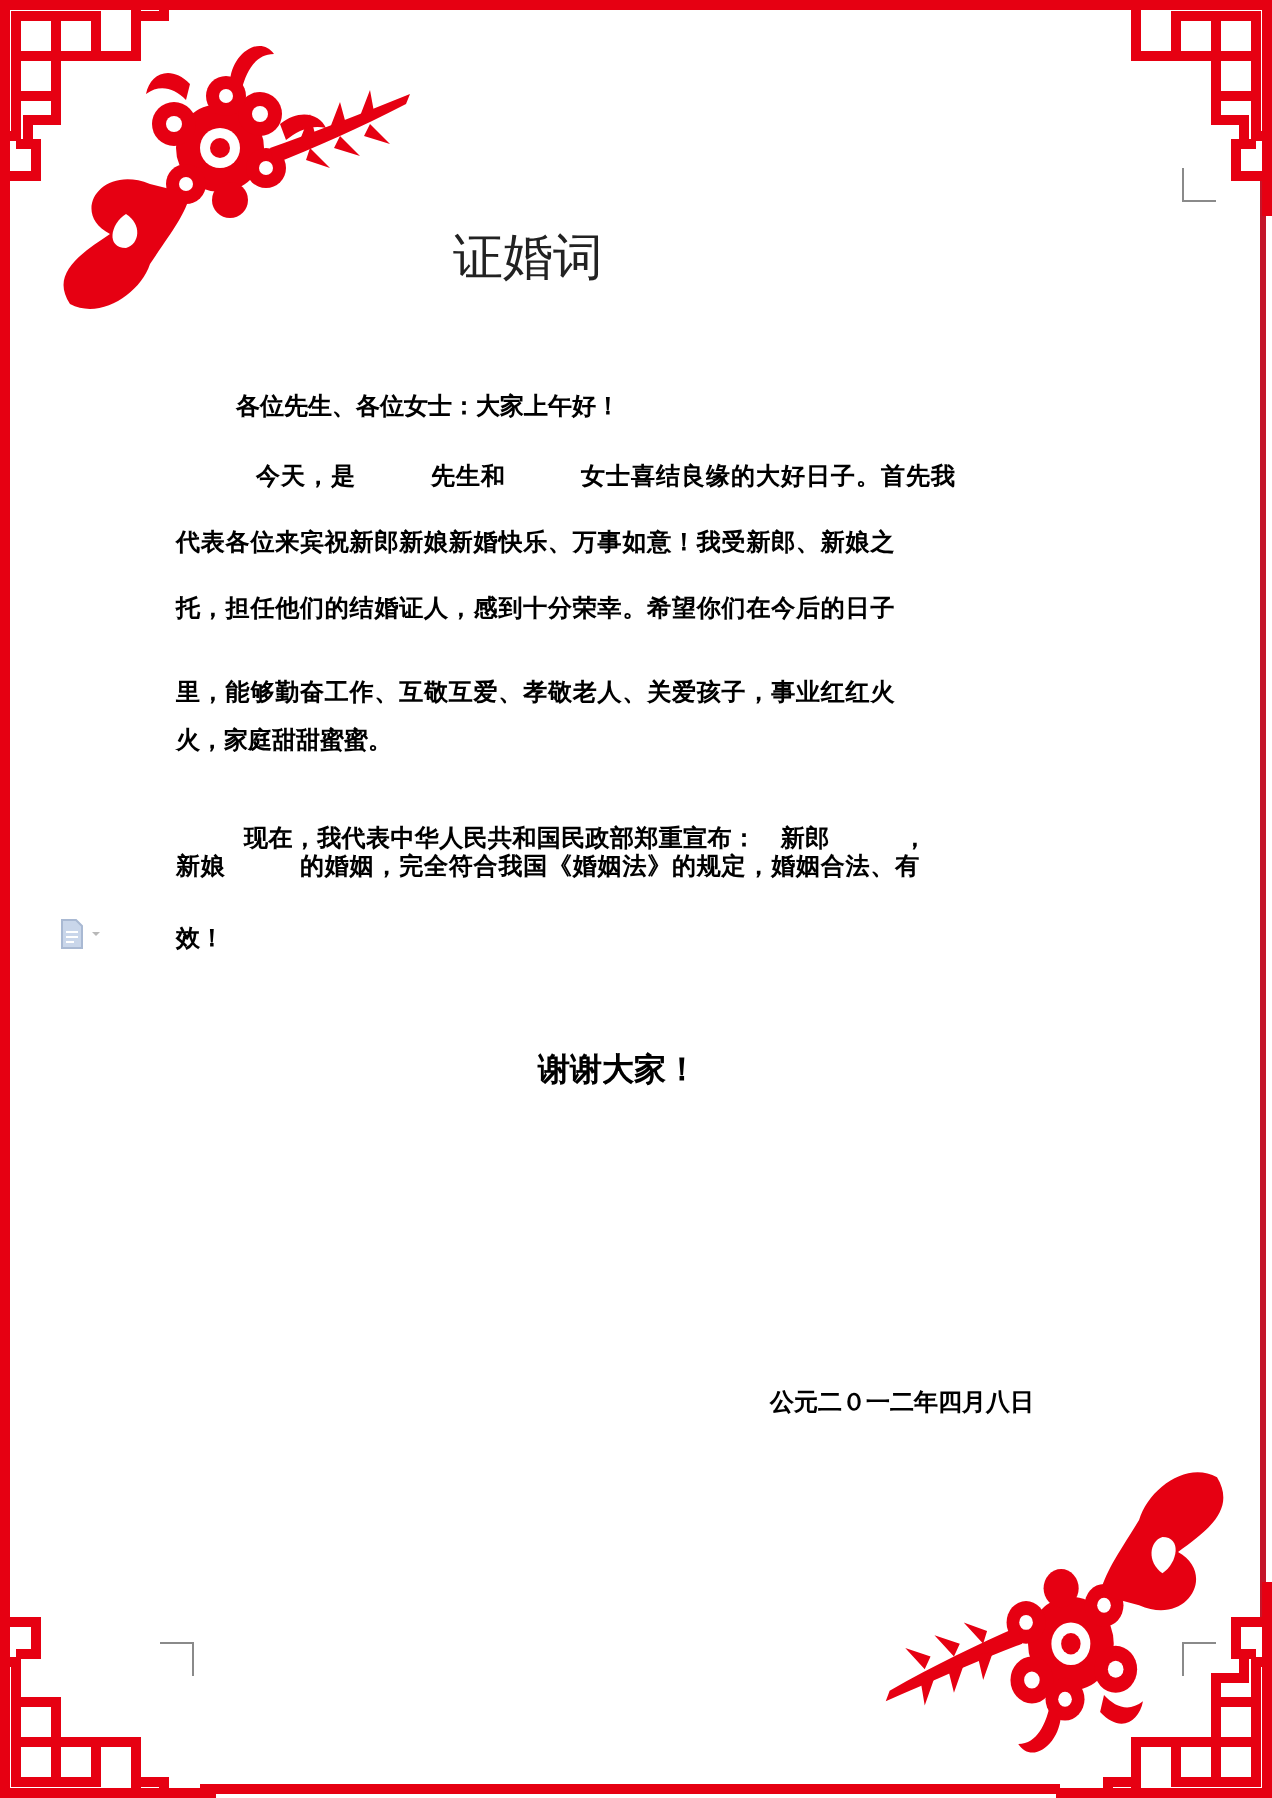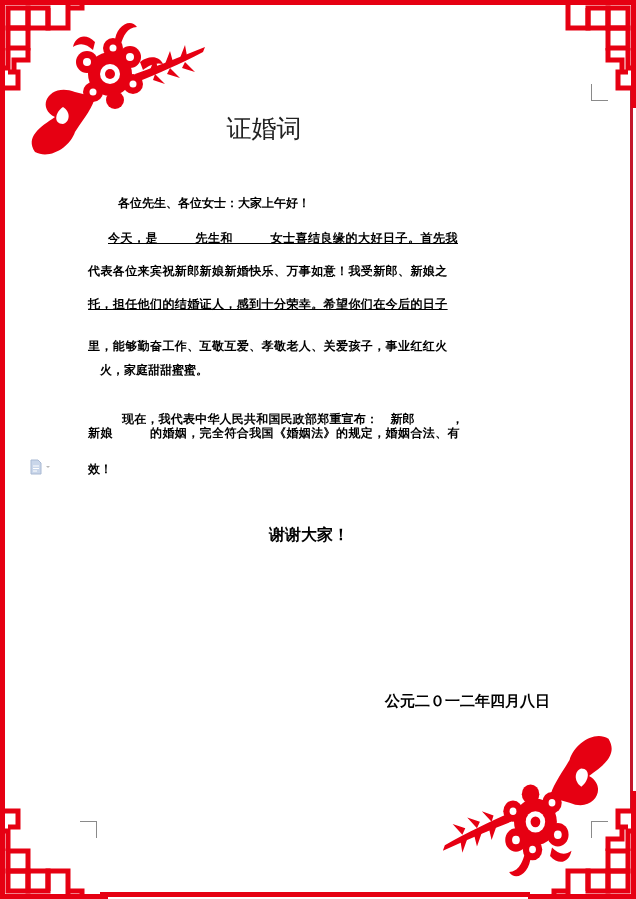--- a/index.html
+++ b/index.html
@@ -159,33 +159,33 @@
 
   <div class="margin-mark mm-tr"></div>
   <div class="margin-mark mm-bl"></div>
   <div class="margin-mark mm-br"></div>
 
   <div class="title">证婚词</div>
 
   <div class="doc-text" style="top:0;">
     <div class="line" style="left:30px; top:193px;">各位先生、各位女士：大家上午好！</div>
 
-    <div class="line" style="left:20px; top:228px; width:474px; letter-spacing:0.5px;text-decoration:underline;">今天，是　　　先生和　　　女士喜结良缘的大好日子。首先我</div>
+    <div class="line" style="left:40px; top:228px; width:474px; letter-spacing:0.5px;">今天，是　　　先生和　　　女士喜结良缘的大好日子。首先我</div>
     <div class="line" style="left:0; top:261px; width:506px; letter-spacing:0.4px;">代表各位来宾祝新郎新娘新婚快乐、万事如意！我受新郎、新娘之</div>
-    <div class="line" style="left:0; top:294px; width:506px; letter-spacing:0.4px;text-decoration:underline;">托，担任他们的结婚证人，感到十分荣幸。希望你们在今后的日子</div>
+    <div class="line" style="left:0; top:294px; width:506px; letter-spacing:0.4px;">托，担任他们的结婚证人，感到十分荣幸。希望你们在今后的日子</div>
     <div class="line" style="left:0; top:336px; width:506px; letter-spacing:0.4px;">里，能够勤奋工作、互敬互爱、孝敬老人、关爱孩子，事业红红火</div>
-    <div class="line" style="left:0; top:360px;margin-left:12px;">火，家庭甜甜蜜蜜。</div>
+    <div class="line" style="left:0; top:360px;">火，家庭甜甜蜜蜜。</div>
 
     <div class="line" style="left:34px; top:393px; letter-spacing:0.2px;margin-top:16px;">现在，我代表中华人民共和国民政部郑重宣布：　新郎　　　，</div>
     <div class="line" style="left:0; top:423px; letter-spacing:0.4px;">新娘　　　的婚姻，完全符合我国《婚姻法》的规定，婚姻合法、有</div>
     <div class="line" style="left:0; top:459px;">效！</div>
 
     <div class="line" style="left:181px; top:525px; font-size:16px;">谢谢大家！</div>
 
-    <div class="line" style="left:297px; top:691px; font-size:15px;">公元二０一二年四月八日</div>
+    <div class="line" style="left:297px; top:691px; font-size:12px;">公元二０一二年四月八日</div>
   </div>
 
   <div class="doc-icon">
     <svg width="24" height="16" viewBox="0 0 24 16">
       <path d="M1 1 H8 L11 4 V15 H1 Z" fill="#c9d6ea" stroke="#a9b9d3" stroke-width="1"></path>
       <path d="M3 7 H9 M3 9.5 H9 M3 12 H7" stroke="#ffffff" stroke-width="1"></path>
       <path d="M16 7 L18 9 L20 7 Z" fill="#b8b8b8"></path>
     </svg>
   </div>
 </div>

